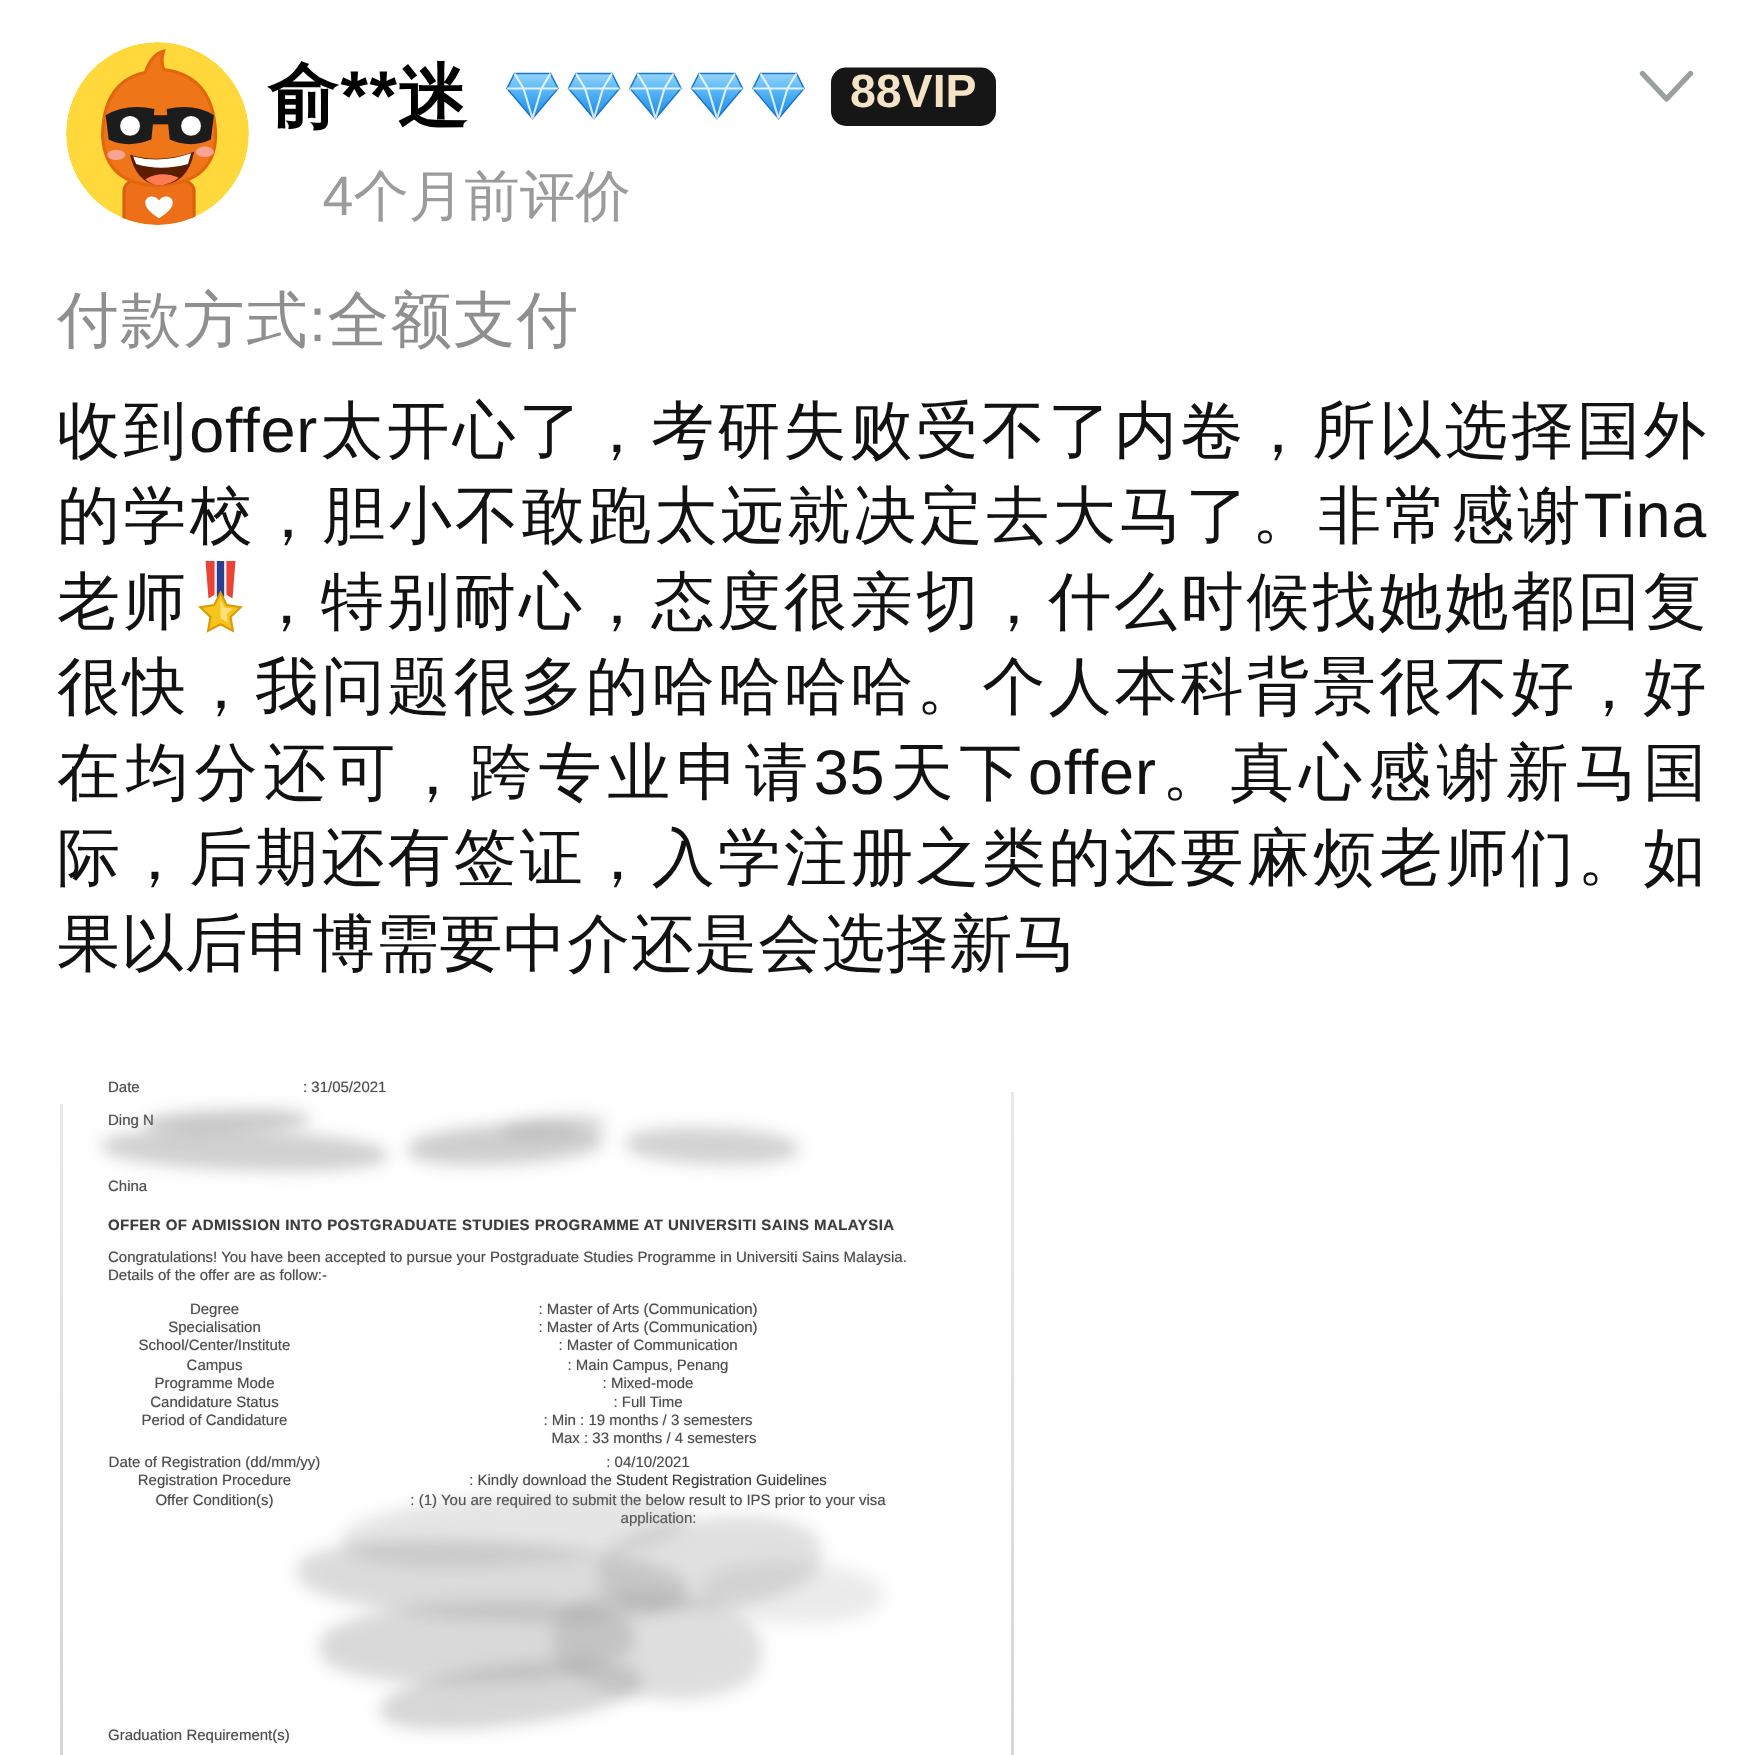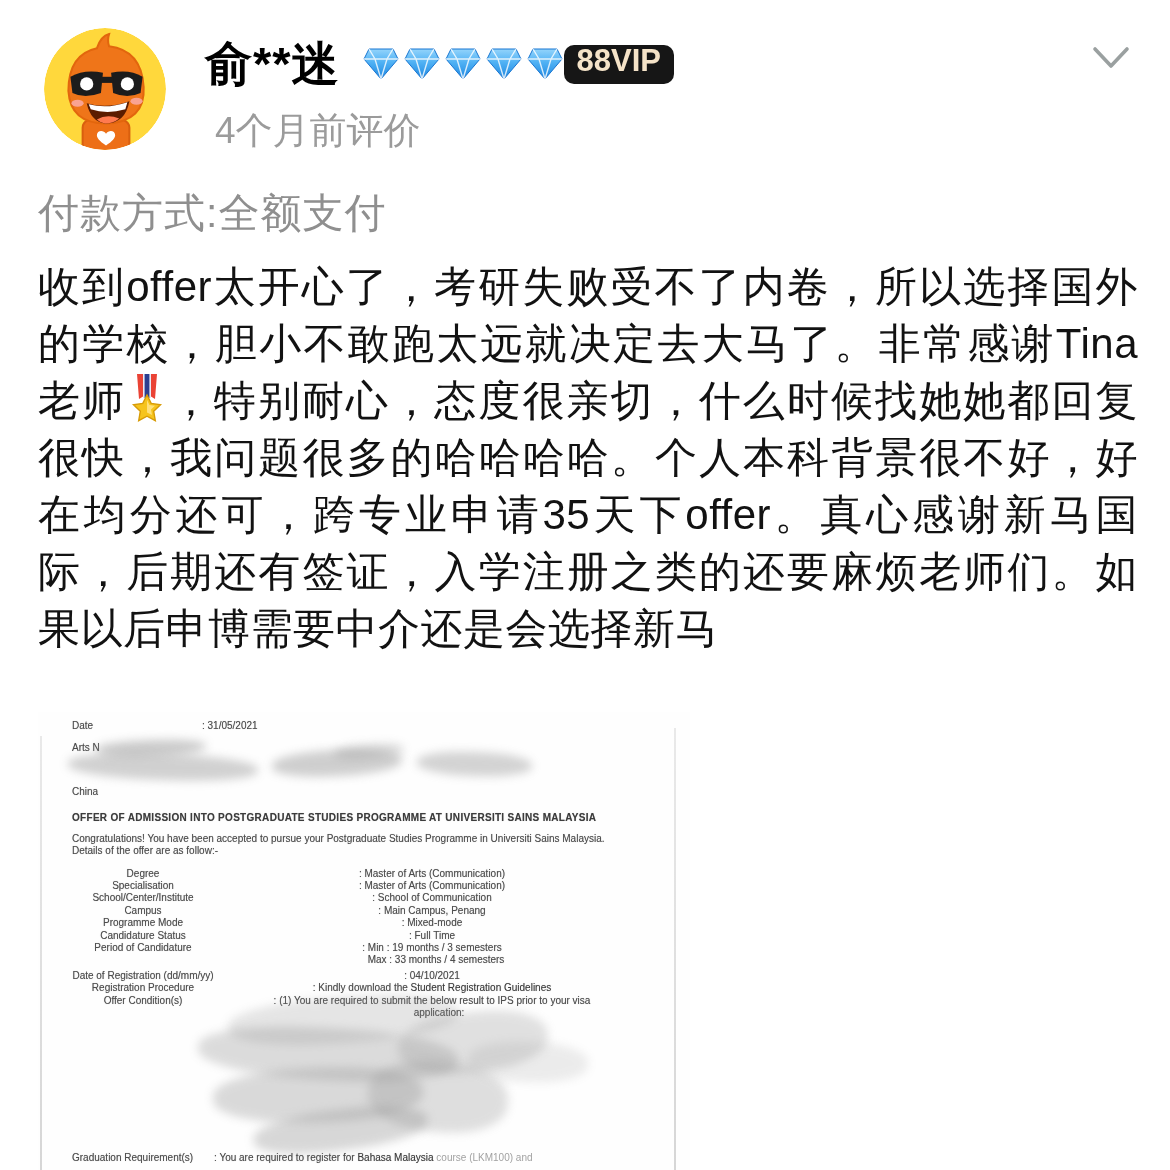--- a/index.html
+++ b/index.html
@@ -5,26 +5,26 @@
   * { margin:0; padding:0; box-sizing:border-box; }
   html,body { background:#fff; }
   body {
     width:1170px; height:1170px; position:relative; overflow:hidden;
     font-family:"Liberation Sans","DejaVu Sans",sans-serif;
   }
   .page { position:absolute; inset:0; background:#fff; }
 
   
   .avatar { position:absolute; left:44px; top:28px; width:122px; height:122px; border-radius:50%; overflow:hidden; }
-  .name-row { position:absolute; left:205px; top:36px; height:56px; display:flex; align-items:center; }
+  .name-row { position:absolute; left:179px; top:36px; height:56px; display:flex; align-items:center; }
   .username { font-size:47px; font-weight:700; color:#000; letter-spacing:1px; }
   .diamonds { display:flex; align-items:center; gap:3px; margin-left:22px; }
   .diamond { width:38px; height:36px; }
   .vip-badge {
-    background:#161616; color:#f5e3c8; font-weight:700;
+    margin-left:16px; background:#161616; color:#f5e3c8; font-weight:700;
     font-size:31px; line-height:1; padding:0 13px 8px 13px; border-radius:10px; letter-spacing:0;
   }
   .time-text { position:absolute; left:195px; top:106px; font-size:37px; color:#9b9b9b;margin-left:20px; }
   .chevron { position:absolute; left:1090px; top:42px; width:42px; height:34px; cursor:pointer; }
 
   
   .payment-line { position:absolute; left:38px; top:186px; font-size:41px; color:#8f8f8f; letter-spacing:1px; }
   .review-text {
     position:absolute; left:38px; top:258px; width:1100px;
     font-size:42px; line-height:57px; color:#121212; font-weight:500;
@@ -156,21 +156,21 @@
     <div class="page-edge edge-left"></div>
     <div class="page-edge edge-right"></div>
 
     <div class="letter-inner">
       <div class="l-row">
         <span class="l-label date-l">Date</span>
         <span class="l-val">: 31/05/2021</span>
       </div>
 
       <div class="recipient">
-        <span>Arts N</span>
+        <span>Ding N</span>
         <div class="blob" style="left:24px; top:-2px; width:110px; height:16px; opacity:.45; transform:rotate(-2deg);"></div>
         <div class="blob" style="left:-4px; top:12px; width:190px; height:26px; opacity:.4; transform:rotate(2deg);"></div>
         <div class="blob" style="left:200px; top:8px; width:130px; height:26px; opacity:.42; transform:rotate(-3deg);"></div>
         <div class="blob" style="left:345px; top:10px; width:115px; height:24px; opacity:.38; transform:rotate(2deg);"></div>
         <div class="blob" style="left:262px; top:2px; width:70px; height:14px; opacity:.3; transform:rotate(-4deg);"></div>
       </div>
 
       <div class="l-row">
         <span>China</span>
       </div>
@@ -186,21 +186,21 @@
         <div class="l-row">
           <span class="l-label">Degree</span>
           <span class="l-val">: Master of Arts (Communication)</span>
         </div>
         <div class="l-row">
           <span class="l-label">Specialisation</span>
           <span class="l-val">: Master of Arts (Communication)</span>
         </div>
         <div class="l-row">
           <span class="l-label">School/Center/Institute</span>
-          <span class="l-val">: School of Communication</span>
+          <span class="l-val">: Master of Communication</span>
         </div>
         <div class="l-row">
           <span class="l-label">Campus</span>
           <span class="l-val">: Main Campus, Penang</span>
         </div>
         <div class="l-row">
           <span class="l-label">Programme Mode</span>
           <span class="l-val">: Mixed-mode</span>
         </div>
         <div class="l-row">
@@ -237,17 +237,16 @@
       <div class="blob" style="left:160px; top:316px; width:260px; height:52px; opacity:.3; transform:rotate(3deg);"></div>
       <div class="blob" style="left:360px; top:300px; width:150px; height:60px; opacity:.26; transform:rotate(-6deg);"></div>
       <div class="blob" style="left:175px; top:356px; width:210px; height:54px; opacity:.32; transform:rotate(-2deg);"></div>
       <div class="blob" style="left:330px; top:350px; width:140px; height:70px; opacity:.28; transform:rotate(5deg);"></div>
       <div class="blob" style="left:215px; top:398px; width:175px; height:40px; opacity:.34; transform:rotate(-7deg);"></div>
       <div class="blob" style="left:430px; top:330px; width:120px; height:40px; opacity:.16; transform:rotate(2deg);"></div>
     </div>
 
     <div class="grad-row">
       <span class="l-label">Graduation Requirement(s)</span>
-      <span class="l-val"><span>: You are required to register for </span><span class="bold">Bahasa Malaysia</span><span class="faded"> course (LKM100) and</span></span>
     </div>
   </div>
 
 </div>
 
 </body></html>

